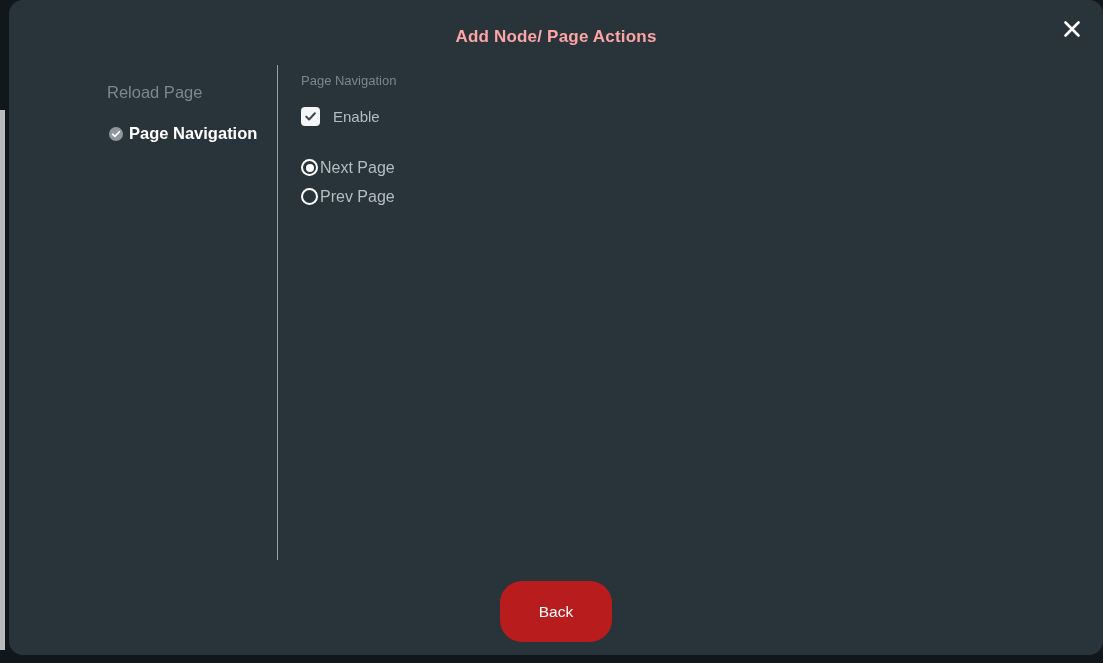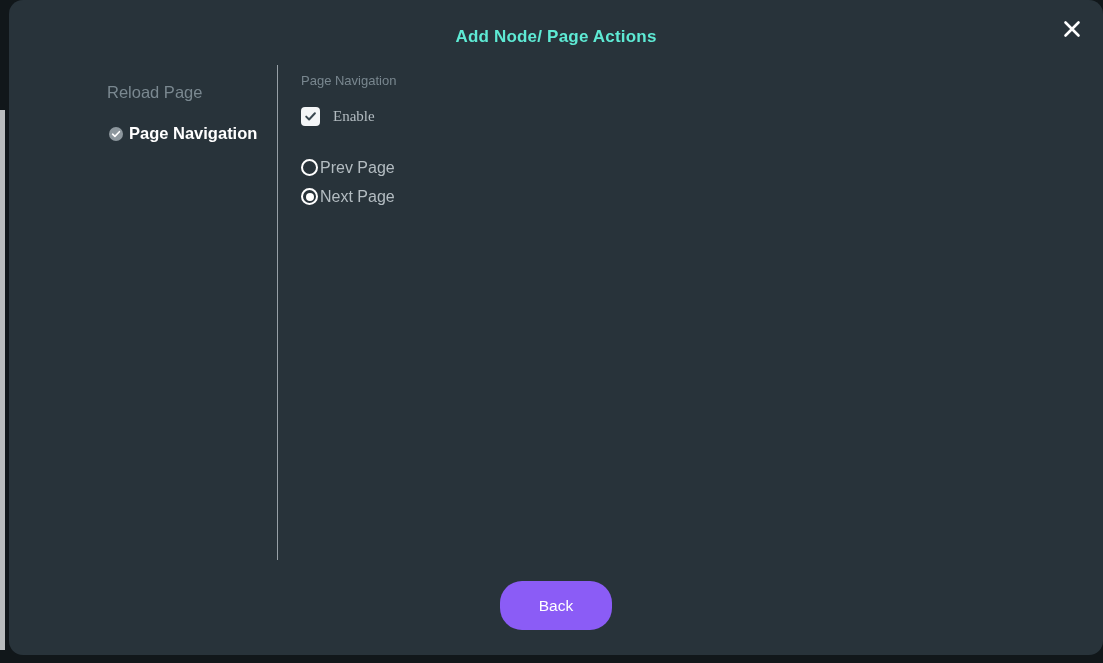--- a/index.html
+++ b/index.html
@@ -43,21 +43,21 @@
     border-radius: 14px;
     overflow: hidden;
   }
 
   #modal-title {
     position: absolute;
     left: 0;
     right: 0;
     top: 27px;
     text-align: center;
-    color: #5eead4;
+    color: #fca5a5;
     font-size: 17px;
     font-weight: bold;
     letter-spacing: 0.2px;
   }
 
   #close-button {
     position: absolute;
     right: 15px;
     top: 13px;
     width: 32px;
@@ -140,21 +140,20 @@
     background: #f4f6f7;
     display: flex;
     align-items: center;
     justify-content: center;
     flex: none;
   }
   .checkbox-label {
     margin-left: 13px;
     font-size: 15px;
     color: #b3bcc1;
-    font-family: Liberation Serif, serif;
   }
 
   #radio-group { margin-top: 26px; }
   .radio-row {
     display: flex;
     align-items: center;
     height: 29px;
   }
   .radio-ring {
     width: 17px;
@@ -187,24 +186,24 @@
     position: absolute;
     left: 0;
     right: 0;
     top: 581px;
     display: flex;
     justify-content: center;
     gap: 24px;
   }
   .pill-button {
     min-width: 112px;
-    height: 49px;
+    height: 61px;
     border: none;
     border-radius: 22px;
-    background: #8b5cf6;
+    background: #b91c1c;
     color: #ffffff;
     font-size: 15.5px;
     font-family: "Liberation Sans", sans-serif;
     cursor: pointer;
     padding: 0 26px;
   }
 </style>
 </head>
 <body>
 
@@ -252,34 +251,34 @@
         <span class="checkbox-box">
           <svg width="13" height="13" viewBox="0 0 13 13" aria-hidden="true">
             <path d="M2.2 6.6 L5.1 9.5 L10.9 3.3" stroke="#3a4850" stroke-width="2" fill="none" stroke-linecap="round" stroke-linejoin="round"></path>
           </svg>
         </span>
         <span class="checkbox-label">Enable</span>
       </div>
 
       <div id="radio-group">
 
+        <div class="radio-row selected">
+          <span class="radio-ring">
+            <span class="radio-dot"></span>
+          </span>
+          <span class="radio-label">Next Page</span>
+        </div>
+
         <div class="radio-row">
           <span class="radio-ring">
             
           </span>
           <span class="radio-label">Prev Page</span>
         </div>
 
-        <div class="radio-row selected">
-          <span class="radio-ring">
-            <span class="radio-dot"></span>
-          </span>
-          <span class="radio-label">Next Page</span>
-        </div>
-
       </div>
 
     </div>
 
     <div id="footer-buttons">
       <button class="pill-button">Back</button>
     </div>
 
   </div>
 </div>

